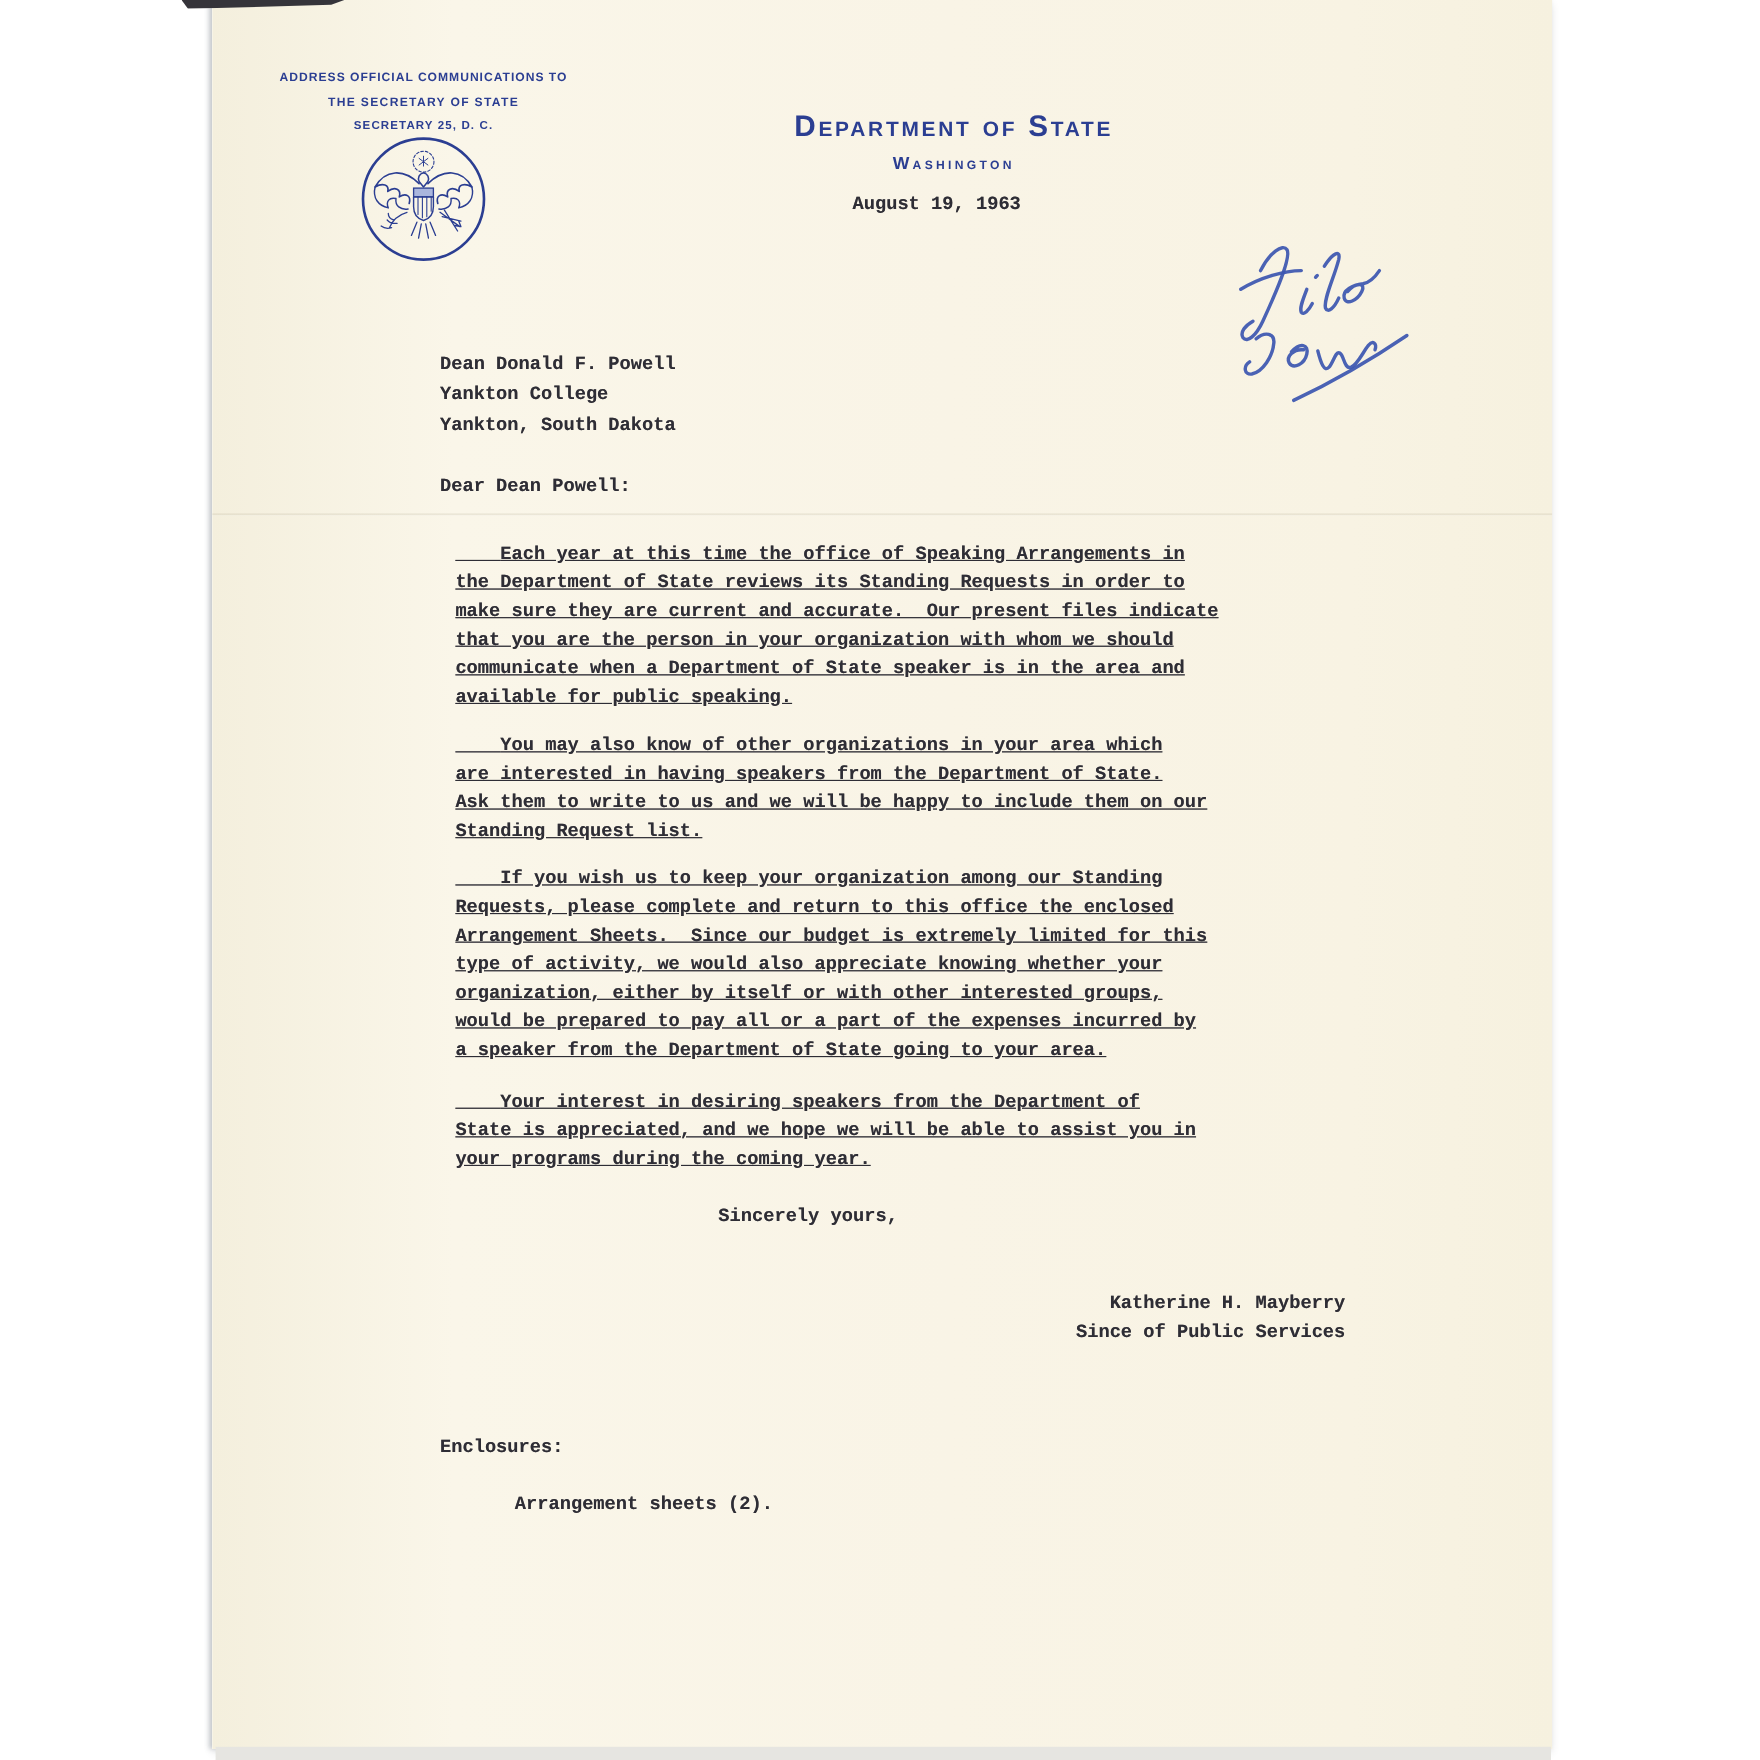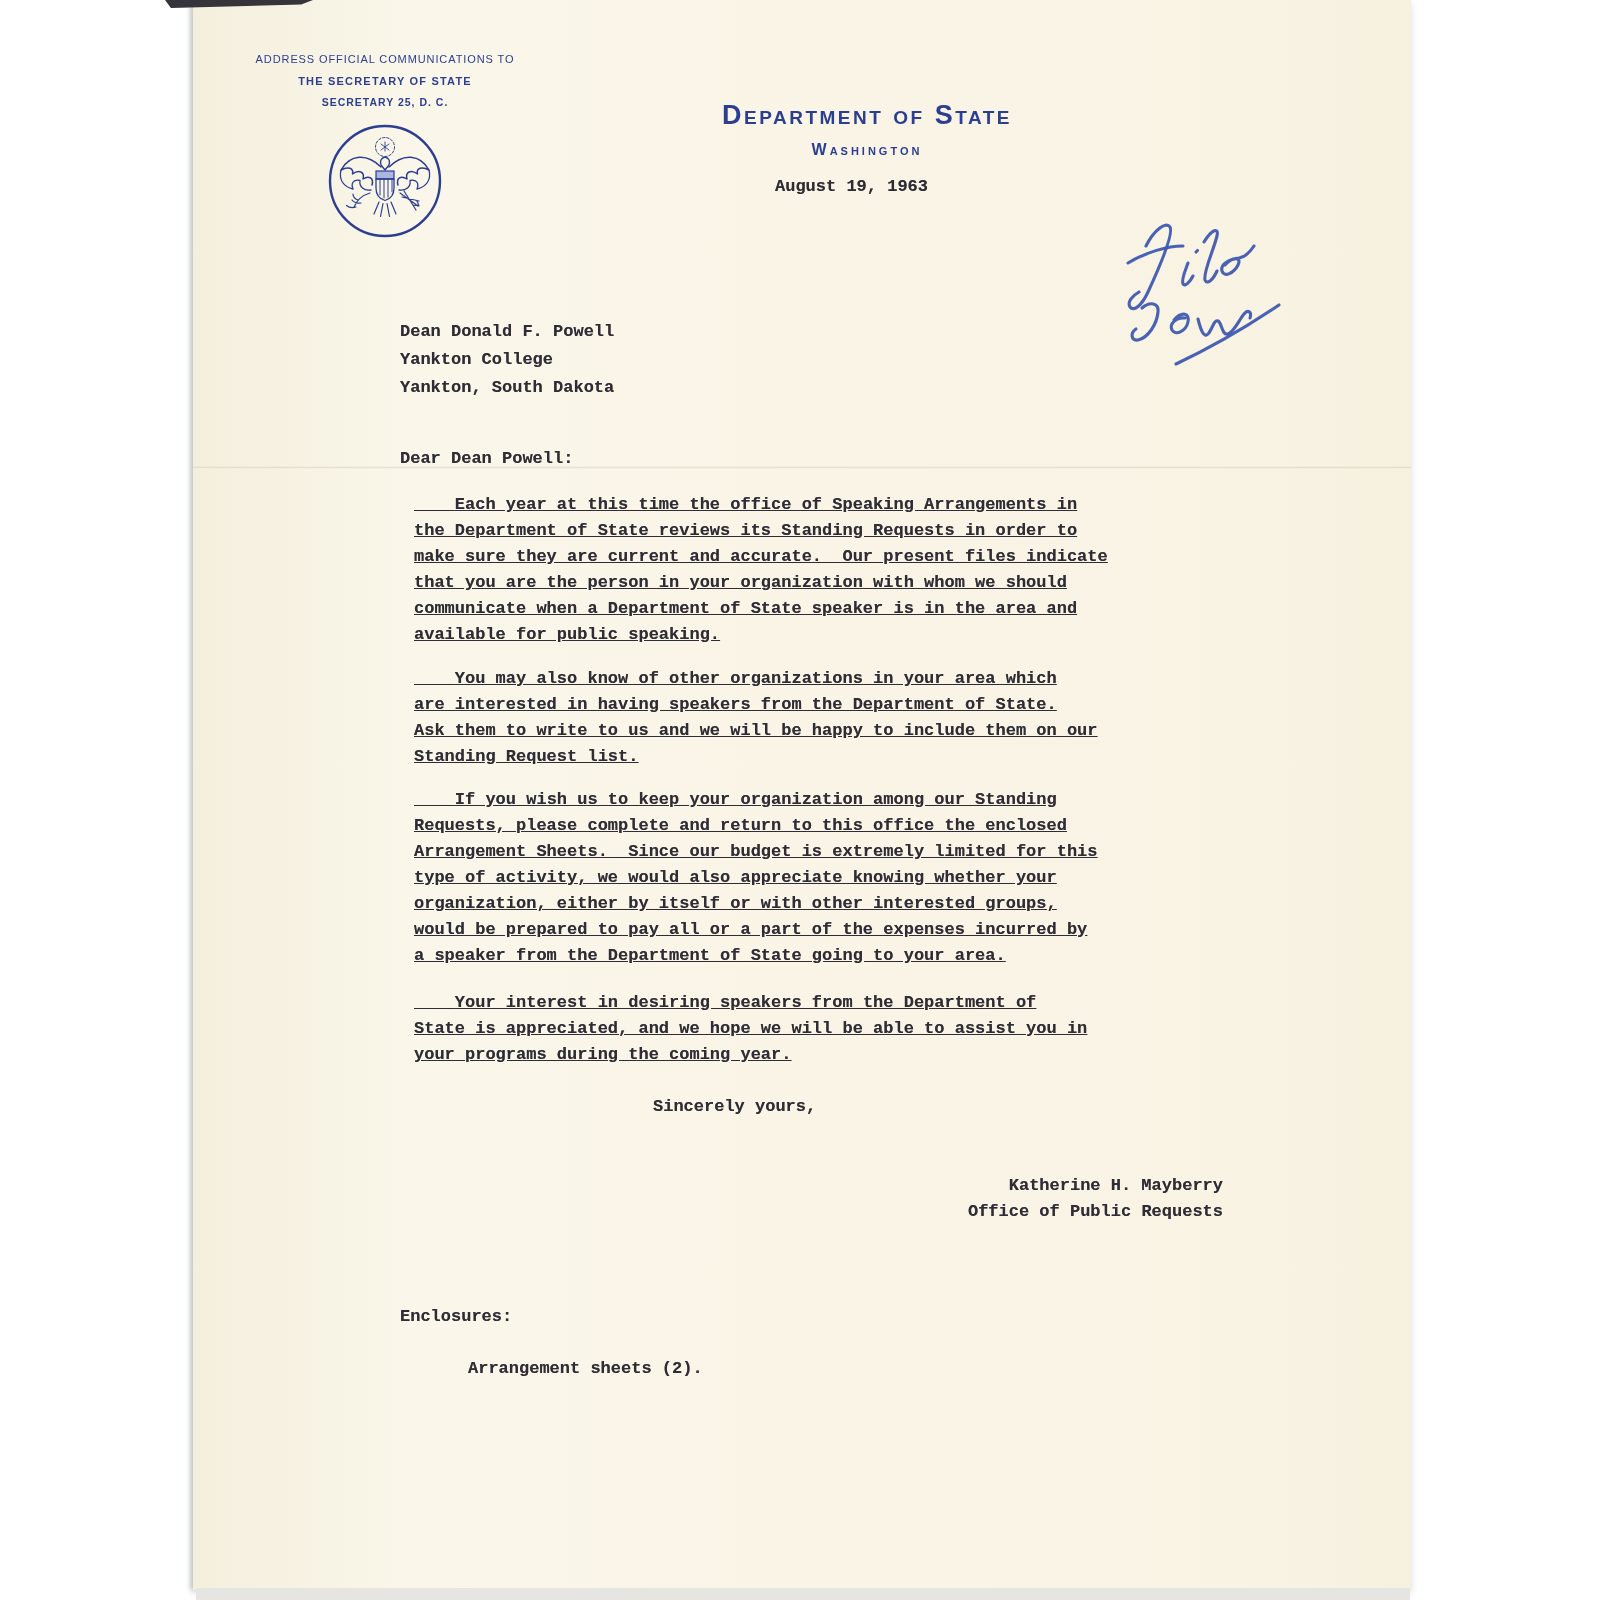--- a/index.html
+++ b/index.html
@@ -10,35 +10,35 @@
          background:linear-gradient(90deg,#f4efdd 0%,#faf6e9 18%,#f9f4e6 55%,#f8f3e3 85%,#f6f1df 100%);
          box-shadow:-3px 0 4px rgba(120,130,140,0.35), 0 4px 8px rgba(0,0,0,0.12);}
   .crease{position:absolute;left:0;width:100%;height:3px;
           background:linear-gradient(180deg,rgba(150,140,110,0.0),rgba(150,140,110,0.18),rgba(255,255,255,0.25));}
   #top-sliver{position:absolute;left:165px;top:0;width:148px;height:8px;background:#35343a;
               clip-path:polygon(0 0,100% 0,92% 55%,4% 100%);}
   #bottom-strip{position:absolute;left:196px;top:1588px;width:1214px;height:12px;background:#e6e5e1;}
   
   .lh-blue{color:#2b3e92;}
   #letterhead{position:absolute;left:42px;top:48px;width:300px;text-align:center;}
-  #letterhead .l1{font-size:11px;font-weight:normal;letter-spacing:0.9px;line-height:22px;}
+  #letterhead .l1{font-size:11px;font-weight:bold;letter-spacing:0.9px;line-height:22px;margin-top:12px;}
   #letterhead .l2{font-size:11px;font-weight:bold;letter-spacing:1.2px;line-height:22px;}
   #letterhead .l3{font-size:10.5px;font-weight:bold;letter-spacing:1px;line-height:20px;}
   #seal{position:absolute;left:132px;top:121px;width:120px;height:120px;}
   #dos-title{position:absolute;left:474px;top:100px;width:400px;text-align:center;
              font-size:27px;font-weight:600;letter-spacing:2.5px;font-variant:small-caps;}
   #dos-sub{position:absolute;left:474px;top:141px;width:400px;text-align:center;
            font-size:16px;font-weight:600;letter-spacing:3px;font-variant:small-caps;}
   
   .typed{font-family:"Liberation Mono","DejaVu Sans Mono",monospace;font-weight:bold;
          color:#2e2d35;font-size:17px;line-height:26px;
          text-shadow:0 0 0.6px rgba(46,45,53,0.55);}
   #date{position:absolute;left:582px;top:174px;}
   #recipient{position:absolute;left:207px;top:318px;line-height:28px;}
-  #salutation{position:absolute;left:207px;top:430px;margin-top:16px;}
+  #salutation{position:absolute;left:207px;top:430px;}
   #body{position:absolute;left:207px;top:478px;width:895px;}
   .para{white-space:pre-wrap;margin:14px;text-decoration:underline;}
   .m17{margin-top:17px;} .m18{margin-top:18px;} .m21{margin-top:21px;}
   #closing{margin-top:26px;padding-left:253px;}
   #signature{position:absolute;left:520px;top:1173px;width:510px;text-align:right;line-height:26px;}
   #enclosures{position:absolute;left:207px;top:1304px;}
   #enclosure-item{position:absolute;left:275px;top:1356px;}
   
   #annotation{position:absolute;left:905px;top:208px;width:200px;height:172px;}
   #annotation path{fill:none;stroke:#3c56b0;stroke-width:3.1;stroke-linecap:round;stroke-linejoin:round;opacity:0.93;}
@@ -138,21 +138,21 @@
 would be prepared to pay all or a part of the expenses incurred by
 a speaker from the Department of State going to your area.</p>
       <p class="para m21">    Your interest in desiring speakers from the Department of
 State is appreciated, and we hope we will be able to assist you in
 your programs during the coming year.</p>
       <div id="closing">Sincerely yours,</div>
     </div>
 
     <div id="signature" class="typed">
       <div>Katherine H. Mayberry</div>
-      <div>Office of Public Requests</div>
+      <div>Since of Public Services</div>
     </div>
 
     <div id="enclosures" class="typed">Enclosures:</div>
     <div id="enclosure-item" class="typed">Arrangement sheets (2).</div>
 
     <div class="crease" style="top:466px;"></div>
   </div>
 
   <div id="top-sliver"></div>
   <div id="bottom-strip"></div>

